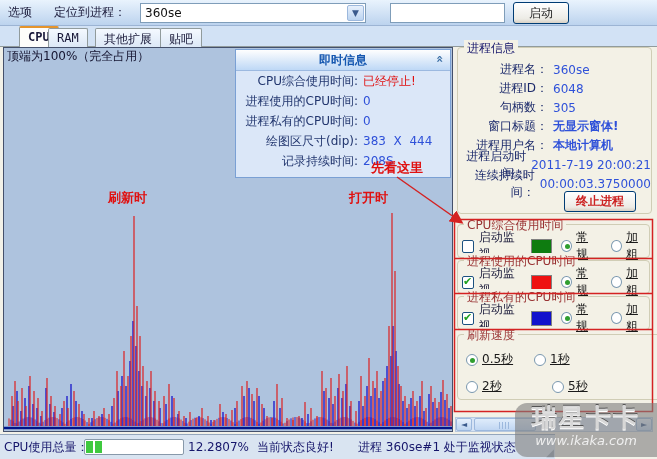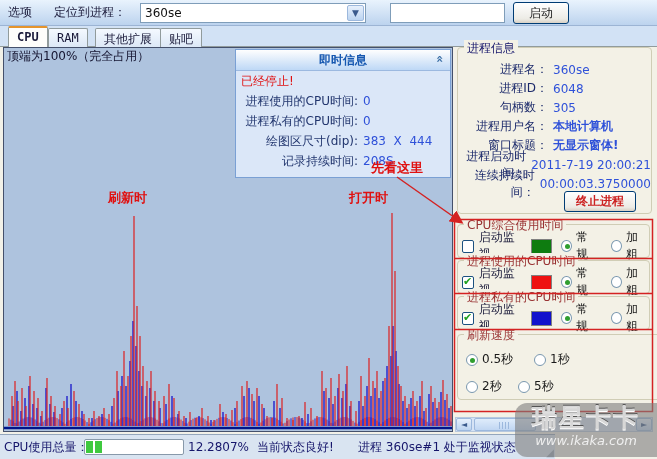--- a/index.html
+++ b/index.html
@@ -69,21 +69,21 @@
   .mg-row { position:absolute; left:4px; top:15px; right:2px; height:18px; display:flex; align-items:center; }
   .checkbox { width:13px; height:13px; background:#fff; border:1px solid #1c5180; border-radius:2px;
               display:inline-block; position:relative; }
   .checkbox.checked::after { content:"✔"; position:absolute; left:0; top:-2px; color:#21a121; font-size:11px; }
   .cb-label { margin-left:5px; color:#1a1a3a; }
   .swatch { width:24px; height:15px; border:1px solid #808080; margin-left:10px; }
   .radio { width:12px; height:12px; border:1px solid #7a98af; border-radius:50%; background:#fff;
            display:inline-block; position:relative; }
   .radio.selected::after { content:""; position:absolute; left:3px; top:3px; width:5px; height:5px;
            border-radius:50%; background:#2f9e2f; }
-  .radio-label { margin-left:4px; color:#1a1a1a; }
+  .radio-label { margin-left:4px; color:#1a1a1a;text-decoration:underline; }
   .mg-radio1 { margin-left:9px; }
   .mg-radio2 { margin-left:14px; }
 
   .rf-row { position:absolute; left:8px; display:flex; align-items:center; }
 
   
   .hscroll { position:absolute; left:0px; top:370px; width:198px; height:15px; background:#d6e3f5;
              border:1px solid #b7c8de; display:block; }
   .sb-btn { position:absolute; top:0; width:16px; height:13px; border:1px solid #9cb8dd; border-radius:2px;
             background:linear-gradient(#e7f0fc,#bcd4f0); color:#3a5a8c; font-size:8px; line-height:12px; text-align:center; }
@@ -118,21 +118,21 @@
     <span class="locate-label">定位到进程：</span>
     <div class="combo">
       <span class="val">360se</span>
       <span class="combo-arrow">▼</span>
     </div>
     <input class="tb-input" value="" style="">
     <button class="xp-btn start-btn">启动</button>
   </div>
 
   <div class="tabbar">
-    <span class="tab active" style="left:8px;">CPU</span>
+    <span class="tab active" style="left:19px;">CPU</span>
     <span class="tab" style="left:48px;">RAM</span>
     <span class="tab" style="left:95px;">其他扩展</span>
     <span class="tab" style="left:160px;">贴吧</span>
   </div>
 
   <div class="chart">
     <svg class="spikes" width="448" height="383">
         <path d="M7 378L7 371.67304021434074M11 378L11 374.9570068193006M15 378L15 373.48659152184484M19 378L19 370.58670477303644M23 378L23 369.10079790846555M27 378L27 369.416997259371M31 378L31 371.4527099681966M35 378L35 374.67619765754375M39 378L39 373.754530836698M43 378L43 370.7717871470784M47 378L47 369.15467889661244M51 378L51 369.325602877074M55 378L55 371.2399128868476M59 378L59 374.39758154288353M63 378L63 374.0261900570622M67 378L67 370.96553072124823M71 378L71 369.2199000305576M75 378L75 369.2452654832435M79 378L79 371.03500149574745M83 378L83 374.121620038381M87 378L87 374.30111914485735M91 378L91 371.1676145346524M95 378L95 369.29635326319016M99 378L99 369.17611816699906M103 378L103 370.83831525670035M107 378L107 373.8487703093976M111 378L111 374.5788626450521M115 378L115 371.37770380972916M119 378L119 369.38391193999803M123 378L123 369.11827547967243M127 378L127 370.6501800054987M131 378L131 373.57948436624207M135 378L135 374.85896044018193M139 378L139 371.59545050685085M143 378L143 369.482431008887M147 378L147 369.0718332450382M151 378L151 370.4709074121352M155 378L155 373.314208315359M159 378L159 375.14094851259387M163 378L163 371.8204939008949M167 378L167 369.59174726047837M171 378L171 369.0368684005701M175 378L175 370.3007944644819M179 378L179 373.0533816202954M183 378L183 375.42435971314995M187 378L187 372.05246117883166M191 378L191 369.71167959848555M195 378L195 369.01343886998393M199 378L199 370.14012297629125M203 378L203 372.79743637367386M207 378L207 375.7087245351182M211 378L211 372.29096805733644M215 378L215 369.84202933972375M219 378L219 369.00158346727954M223 378L223 369.9891591203364M227 378L227 372.5467965813772M231 378L231 375.99357189197264M235 378L235 372.53561941940376M239 378L239 369.98258054325333M243 378L243 369.0013218324408M247 378L247 369.84815298746236M251 378L251 372.3018774601267M255 378L255 375.72157010219377M259 378L259 372.7860099689089M263 378L263 370.1331003681141M267 378L267 369.01265439889903M271 378L271 369.7173381722778M275 378L275 372.06308474962435M279 378L279 375.4371733509292M283 378L283 373.041724902033M287 378L287 370.2933394590551M291 378L291 369.0355623928153M295 378L295 369.5969313861763M299 378L299 371.8308140403927M303 378L303 375.1537089936551M307 378L307 373.3023405944368M311 378L311 370.46303235962455M315 378L315 369.07000786418155M319 378L319 369.48713209832647M323 378L323 371.605450118429M327 378L327 374.8716466251631M331 378L331 373.5674253030509M335 378L335 370.64189795193045M339 378L339 369.11593374968976M343 378L343 369.3881222052262M347 378L347 371.3873663277579M351 378L351 374.59145351767285M355 378L355 373.8365398813098M359 378L359 370.82963992235113M363 378L363 369.1732639672641M367 378L367 369.3000657293665M371 378L371 371.17692395194047M375 378L375 374.31359384673544M379 378L379 374.1092385066586M383 378L383 371.0259472524125M387 378L387 369.24190354210157M391 378L391 369.22310854750924M395 378L395 370.97447161556147M399 378L399 374.03852792226496M403 378L403 374.385069419109M407 378L407 371.230494734034M411 378L411 369.32173876400856M415 378L415 369.15737814902286M419 378L419 370.7803447066866M423 378L423 373.766711425982M427 378L427 374.66357566964365M431 378L431 371.44294350827346M435 378L435 369.41263737577697M439 378L439 369.10298342467934M443 378L443 370.59486482125345M447 378L447 373.49859465651264" stroke="#2222cc" stroke-width="1" fill="none"></path>
         <path d="M5 378L5 370.41059021163557M9 378L9 373.2228159880857M13 378L13 375.2395438320315M17 378L17 371.90053862017993M21 378L21 369.6323332971653M25 378L25 369.0273944781628M29 378L29 370.24373521906557M33 378L33 372.9636412131702M37 378L37 375.5233406372085M41 378L41 372.1348283056448M45 378L45 369.7559182211044M49 378L49 369.00799363813337M53 378L53 370.08641621186183M57 378L57 372.7094965531051M61 378L61 375.80792708929744M65 378L65 372.3755211400472M69 378L69 369.88984726136465M73 378L73 369.0001759467054M77 378L77 369.93889380898605M81 378L81 372.4608030308719M85 378L85 375.9071682653867M89 378L89 372.6222183850673M93 378L93 370.03389854744205M97 378L97 369.0039543548801M101 378L101 369.80141240007777M105 378L105 372.2179726389481M109 378L109 375.6224174076563M113 378L113 372.8745113553147M117 378L117 370.1878334400438M121 378L121 369.01932260324315M125 378L125 369.6741997405919M129 378L129 371.9814076567894M133 378L133 375.33829206355557M137 378L137 373.1319820953681M141 378L141 370.351396926425M145 378L145 369.046255232335M149 378L149 369.5574665744926M153 378L153 371.7514999844029M157 378L157 375.05526292288494M161 378L161 373.3942040721714M165 378L165 370.5243180428491M169 378L169 369.084707624827M173 378L173 369.45140628512945M177 378L177 371.5286304931148M181 378L181 374.7737988594452M185 378L185 373.6607428816397M189 378L189 370.7063103234744M193 378L193 369.1346160794361M197 378L197 369.3561945748729M201 378L201 371.3131683946078M205 378L205 374.4943661542868M209 378L209 373.93115696830546M213 378L213 370.8970722749212M217 378L217 369.1958979164541M221 378L221 369.2719891740412M225 378L225 371.10547062927594M229 378L229 374.21742772325683M233 378L233 374.2049983568117M237 378L237 371.09628787573297M241 378L241 369.26845161471687M245 378L245 369.19892957959996M249 378L249 370.9058812749068M253 378L253 373.9434423501195M257 378L257 374.48181339403817M261 378L261 371.30362709990766M265 378L265 369.3521569797874M269 378L269 369.1371368240676M273 378L273 370.7147309766727M277 378L277 373.67286392652363M281 378L281 374.76114350063847M285 378L285 371.51874646362666M289 378L289 369.44687534307303M293 378L293 369.0867132750097M297 378L297 370.53233639937616M301 378L301 373.4061407000715M305 378L305 375.0425259307329M309 378L309 371.74128959428015M313 378L313 369.55244979154753M317 378L317 369.04774246545406M321 378L321 370.3589997028524M325 378L325 373.14371453174084M329 378L329 375.3254945385073M333 378L333 371.9708878208422M337 378L337 369.6687054276979M341 378L341 369.0202889555076M345 378L345 370.19500804140506M349 378L349 372.8860201638853M353 378L353 375.60958055044057M357 378L357 372.20716078462453M361 378L361 369.79544965926357M365 378L365 369.00439822540443M369 378L369 370.0406330880961M373 378L373 372.63348450002997M377 378L377 375.89431334189214M381 378L381 372.44971706938514M385 378L385 369.9324725182905M389 378L389 369.0000966001616M393 378L393 369.8961305846882M397 378L397 372.3865258976478M401 378L401 375.8207787832535M405 378L405 372.69815484976084M409 378L409 370.0795470089708M413 378L413 369.00739120596904M417 378L417 369.7617399179721M421 378L421 372.1455534751015M425 378L425 375.5361678111598M429 378L429 372.9520625569444M433 378L433 370.23642948368763M437 378L437 369.02626995838364M441 378L441 369.63768372319515M445 378L445 371.91096643388477" stroke="#dd2020" stroke-width="1" fill="none"></path>
         <path d="M9 378L9 358M13 378L13 343M17 378L17 363M21 378L21 350M25 378L25 338M29 378L29 356M33 378L33 360M37 378L37 368M42 378L42 340M46 378L46 356M50 378L50 364M58 378L58 360M63 378L63 348M67 378L67 336M72 378L72 353M78 378L78 363M88 378L88 370M98 378L98 366M108 378L108 358M114 378L114 343M118 378L118 328M122 378L122 338M126 378L126 313M129 378L129 273M132 378L132 298M135 378L135 323M138 378L138 338M142 378L142 348M146 378L146 340M150 378L150 353M156 378L156 360M162 378L162 356M168 378L168 348M174 378L174 366M182 378L182 370M195 378L195 368M207 378L207 372M219 378L219 364M231 378L231 360M240 378L240 348M245 378L245 340M250 378L250 353M255 378L255 348M260 378L260 360M270 378L270 353M276 378L276 360M298 378L298 370M304 378L304 366M320 378L320 343M325 378L325 350M329 378L329 356M334 378L334 340M338 378L338 350M342 378L342 336M346 378L346 358M355 378L355 353M359 378L359 358M363 378L363 338M367 378L367 348M371 378L371 340M375 378L375 350M379 378L379 333M383 378L383 318M387 378L387 308M389 378L389 278M392 378L392 303M395 378L395 336M399 378L399 353M403 378L403 360M407 378L407 350M411 378L411 358M416 378L416 348M420 378L420 363M425 378L425 346M429 378L429 354M433 378L433 360M437 378L437 344M441 378L441 352M445 378L445 360M449 378L449 354" stroke="#2222cc" stroke-width="1.4" fill="none"></path>
@@ -140,20 +140,21 @@
         <path d="M0 380H448" stroke="#00148b" stroke-width="2.5" fill="none"></path>
       </svg>
     <div class="chart-note">顶端为100%（完全占用）</div>
 
     <div class="info-panel">
       <div class="ip-header">
         <span class="ip-title">即时信息</span>
         <span class="ip-collapse">«</span>
       </div>
       <div class="ip-row">
+          <span class="ip-label">CPU综合使用时间:</span>
           <span class="ip-val alert">已经停止!</span>
         </div>
       <div class="ip-row">
           <span class="ip-label">进程使用的CPU时间:</span>
           <span class="ip-val">0</span>
         </div>
       <div class="ip-row">
           <span class="ip-label">进程私有的CPU时间:</span>
           <span class="ip-val">0</span>
         </div>
@@ -183,26 +184,26 @@
           </div>
         <div class="p-row">
             <span class="p-label">进程ID：</span>
             <span class="p-val">6048</span>
           </div>
         <div class="p-row">
             <span class="p-label">句柄数：</span>
             <span class="p-val">305</span>
           </div>
         <div class="p-row">
+            <span class="p-label">窗口标题：</span>
+            <span class="p-val bold">无显示窗体!</span>
+          </div>
+        <div class="p-row">
             <span class="p-label">进程用户名：</span>
             <span class="p-val bold">本地计算机</span>
-          </div>
-        <div class="p-row">
-            <span class="p-label">窗口标题：</span>
-            <span class="p-val bold">无显示窗体!</span>
           </div>
         <div class="p-row">
             <span class="p-label">进程启动时间：</span>
             <span class="p-val">2011-7-19 20:00:21</span>
           </div>
         <div class="p-row">
             <span class="p-label">连续持续时间：</span>
             <span class="p-val">00:00:03.3750000</span>
           </div>
       </div>
@@ -255,21 +256,21 @@
         <span class="radio-label">0.5秒</span>
       </div>
       <div class="rf-row" style="top:16px; left:76px;">
         <span class="radio"></span>
         <span class="radio-label">1秒</span>
       </div>
       <div class="rf-row" style="top:43px;">
         <span class="radio"></span>
         <span class="radio-label">2秒</span>
       </div>
-      <div class="rf-row" style="top:43px; left:60px;text-align:center;">
+      <div class="rf-row" style="top:43px; left:94px;text-align:center;">
         <span class="radio"></span>
         <span class="radio-label">5秒</span>
       </div>
     </div>
 
     <div class="hscroll">
       <span class="sb-btn" style="left:0;">◄</span>
       <span class="sb-thumb"></span>
       <span class="sb-btn" style="right:0;">►</span>
     </div>

